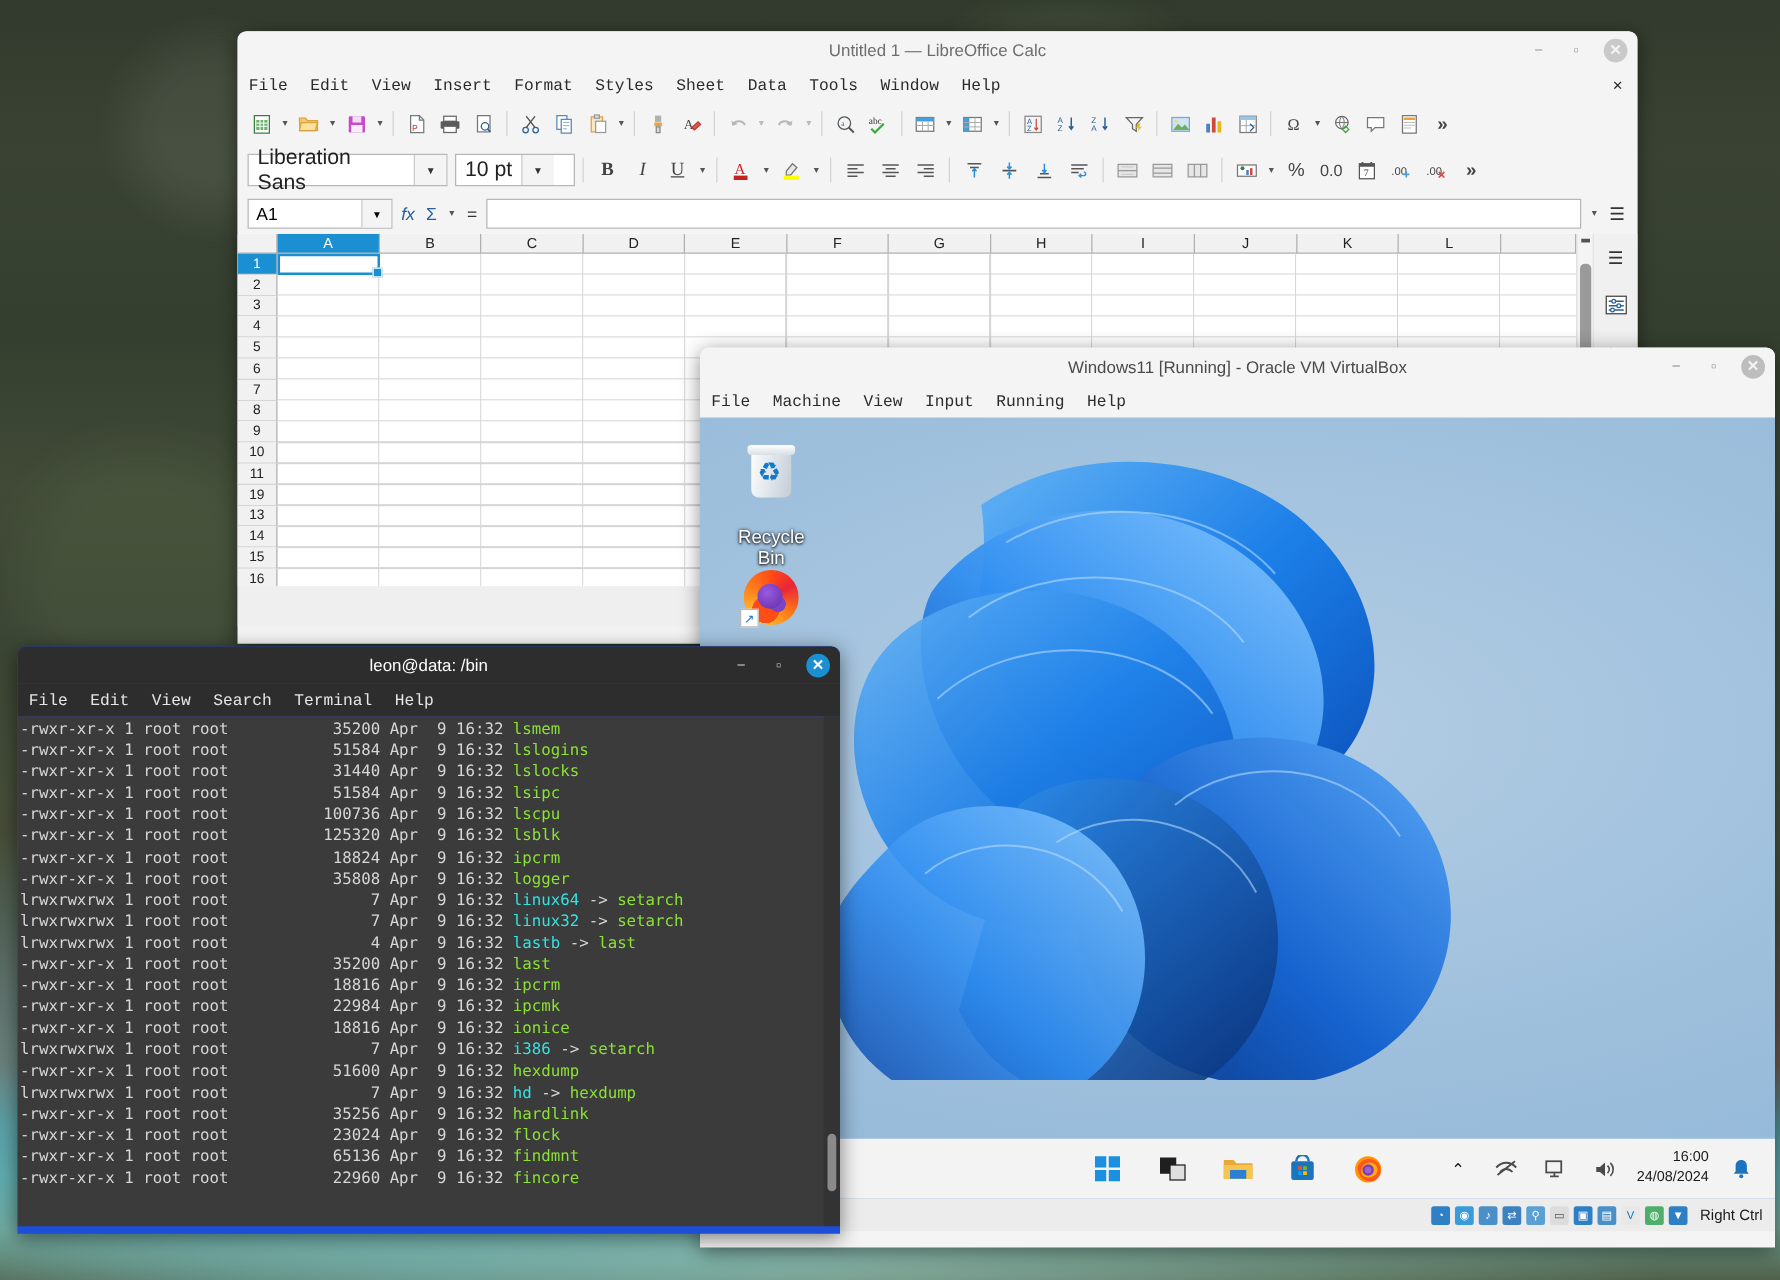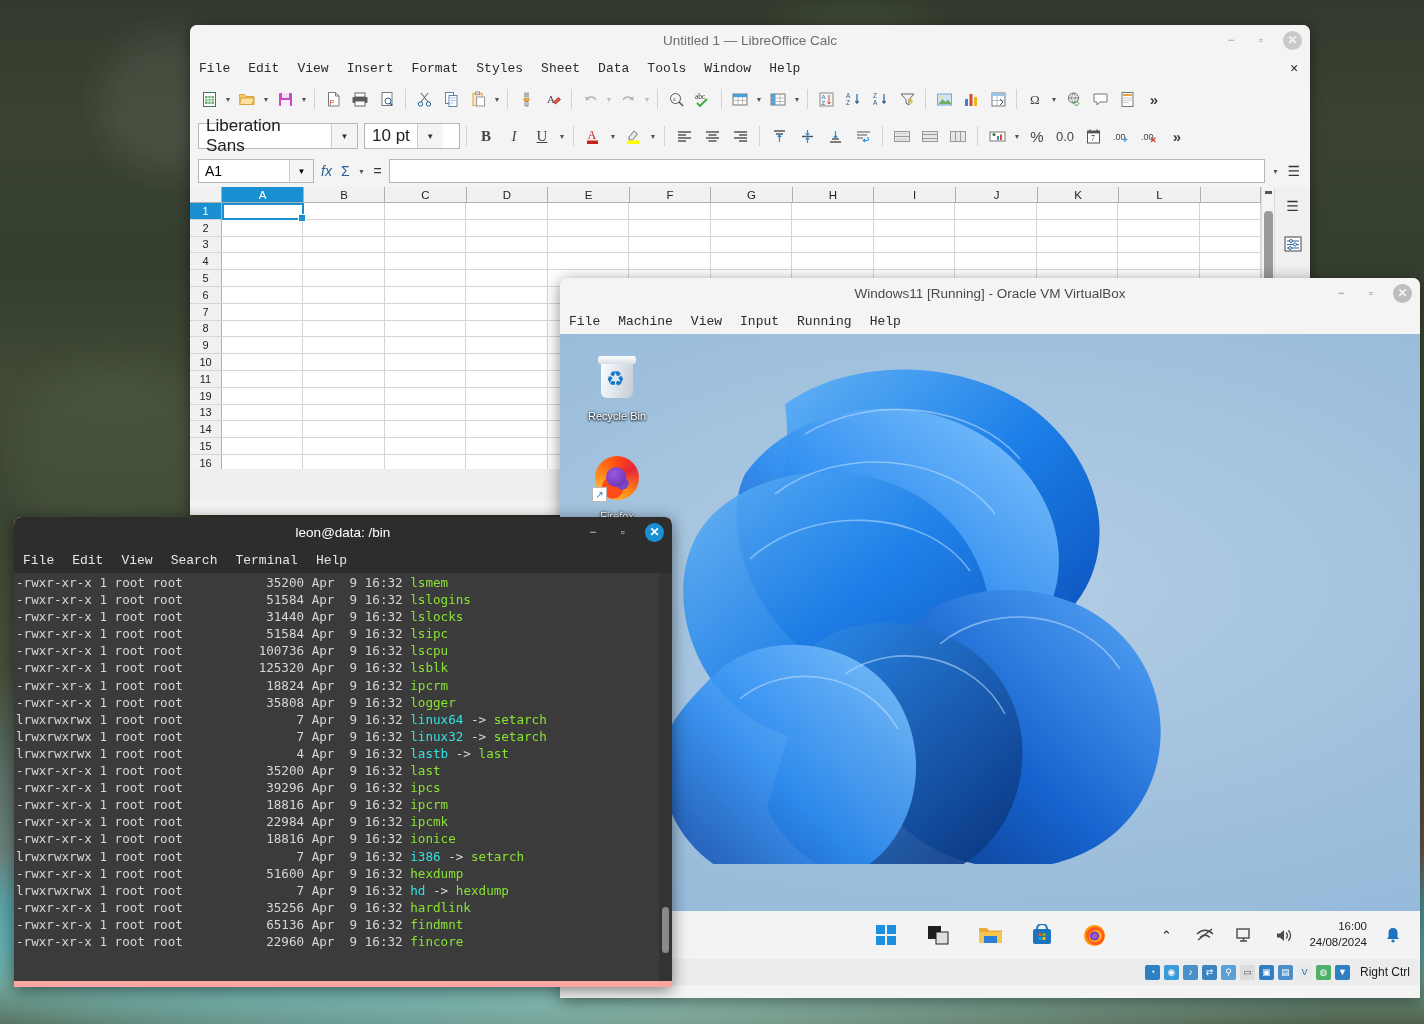--- a/index.html
+++ b/index.html
@@ -129,21 +129,21 @@
   #vbox .titlebar { background:#f4f4f4; color:#4a4a4a; border-radius:7px 7px 0 0; }
   #vbox .wbtn.min,#vbox .wbtn.max { color:#8c8c8c; }
   #vbox .wbtn.close { width:19px;height:19px;border-radius:50%;background:#bdbdbd;color:#f4f4f4;
                       font-size:12px;font-weight:bold; }
   #vbox .menubar .mi { font-size:13px; }
   #vmscreen { position:relative; height:625px; overflow:hidden;
     background:
       radial-gradient(ellipse 120% 80% at 50% 40%, #b4cde4 0%, #9dbfdc 55%, #8fb5d8 100%); }
   .bloom { position:absolute; left:95px; top:10px; width:560px; height:520px; }
   .dicon { position:absolute; width:74px; text-align:center; cursor:default; }
-  .dicon .lbl { margin-top:10px;font-size:11px;color:#fff;
+  .dicon .lbl { margin-top:21px;font-size:15px;color:#fff;
                 text-shadow:0 0 3px rgba(0,0,0,.85),0 1px 2px rgba(0,0,0,.9); }
   .recbin { width:40px;height:44px;margin:0 auto;position:relative; }
   .recbin .body { position:absolute;left:4px;top:5px;width:32px;height:37px;
     background:linear-gradient(100deg,#fdfdfd 0%,#e2e8ed 45%,#c4ccd4 100%);
     border-radius:3px 3px 6px 6px; }
   .recbin .lid { position:absolute;left:1px;top:0;width:38px;height:8px;
     background:linear-gradient(180deg,#fff,#d7dee5);border-radius:3px; }
   .recbin .rec { position:absolute;left:9px;top:12px;font-size:21px;color:#1678c8;line-height:1; }
   .ffx { width:44px;height:44px;margin:0 auto;position:relative;border-radius:50%;
     background:
@@ -169,21 +169,21 @@
   
   #vbstatus { height:26px;background:#ececec;display:flex;align-items:center;
               justify-content:flex-end;gap:4px;padding-right:10px; }
   .vbi { width:15px;height:15px;border-radius:2px;display:flex;align-items:center;
          justify-content:center;font-size:9px;color:#fff; }
   #vbstatus .rc { font-size:12px;color:#1b1b1b;margin-left:6px; }
 
   
   #term {
     left:14px; top:517px; width:658px; height:470px;
-    background:#fca5a5; border-radius:7px 7px 0 0;
+    background:#1d4ed8; border-radius:7px 7px 0 0;
     box-shadow:0 3px 16px rgba(0,0,0,.5); overflow:hidden;
   }
   #term .titlebar { background:#2d2d2d; color:#ffffff; border-radius:7px 7px 0 0; font-size:13.5px; }
   #term .wbtn.min,#term .wbtn.max { color:#c9c9c9; }
   #term .wbtn.close { width:19px;height:19px;border-radius:50%;background:#1a8fd1;color:#fff;
                       font-size:12px;font-weight:bold; }
   #term .menubar { background:#2d2d2d; }
   #term .menubar .mi { color:#e6e6e6; font-size:13px; }
   .termbody { position:relative; height:408px; background:#3b3b3b; overflow:hidden;
               font-family:"DejaVu Sans Mono","Liberation Mono",monospace;
@@ -838,28 +838,28 @@
         <div class="tline"><span class="c-meta">-rwxr-xr-x 1 root root           31440 Apr  9 16:32 </span><span class="c-exec">lslocks</span></div>
         <div class="tline"><span class="c-meta">-rwxr-xr-x 1 root root           51584 Apr  9 16:32 </span><span class="c-exec">lsipc</span></div>
         <div class="tline"><span class="c-meta">-rwxr-xr-x 1 root root          100736 Apr  9 16:32 </span><span class="c-exec">lscpu</span></div>
         <div class="tline"><span class="c-meta">-rwxr-xr-x 1 root root          125320 Apr  9 16:32 </span><span class="c-exec">lsblk</span></div>
         <div class="tline"><span class="c-meta">-rwxr-xr-x 1 root root           18824 Apr  9 16:32 </span><span class="c-exec">ipcrm</span></div>
         <div class="tline"><span class="c-meta">-rwxr-xr-x 1 root root           35808 Apr  9 16:32 </span><span class="c-exec">logger</span></div>
         <div class="tline"><span class="c-meta">lrwxrwxrwx 1 root root               7 Apr  9 16:32 </span><span class="c-link">linux64</span><span class="c-arrow"> -&gt; </span><span class="c-exec">setarch</span></div>
         <div class="tline"><span class="c-meta">lrwxrwxrwx 1 root root               7 Apr  9 16:32 </span><span class="c-link">linux32</span><span class="c-arrow"> -&gt; </span><span class="c-exec">setarch</span></div>
         <div class="tline"><span class="c-meta">lrwxrwxrwx 1 root root               4 Apr  9 16:32 </span><span class="c-link">lastb</span><span class="c-arrow"> -&gt; </span><span class="c-exec">last</span></div>
         <div class="tline"><span class="c-meta">-rwxr-xr-x 1 root root           35200 Apr  9 16:32 </span><span class="c-exec">last</span></div>
-        <div class="tline"><span class="c-meta">-rwxr-xr-x 1 root root           39296 Apr  9 16:32 </span><span class="c-exec">ipcs</span></div>
         <div class="tline"><span class="c-meta">-rwxr-xr-x 1 root root           18816 Apr  9 16:32 </span><span class="c-exec">ipcrm</span></div>
         <div class="tline"><span class="c-meta">-rwxr-xr-x 1 root root           22984 Apr  9 16:32 </span><span class="c-exec">ipcmk</span></div>
         <div class="tline"><span class="c-meta">-rwxr-xr-x 1 root root           18816 Apr  9 16:32 </span><span class="c-exec">ionice</span></div>
         <div class="tline"><span class="c-meta">lrwxrwxrwx 1 root root               7 Apr  9 16:32 </span><span class="c-link">i386</span><span class="c-arrow"> -&gt; </span><span class="c-exec">setarch</span></div>
         <div class="tline"><span class="c-meta">-rwxr-xr-x 1 root root           51600 Apr  9 16:32 </span><span class="c-exec">hexdump</span></div>
         <div class="tline"><span class="c-meta">lrwxrwxrwx 1 root root               7 Apr  9 16:32 </span><span class="c-link">hd</span><span class="c-arrow"> -&gt; </span><span class="c-exec">hexdump</span></div>
         <div class="tline"><span class="c-meta">-rwxr-xr-x 1 root root           35256 Apr  9 16:32 </span><span class="c-exec">hardlink</span></div>
+        <div class="tline"><span class="c-meta">-rwxr-xr-x 1 root root           23024 Apr  9 16:32 </span><span class="c-exec">flock</span></div>
         <div class="tline"><span class="c-meta">-rwxr-xr-x 1 root root           65136 Apr  9 16:32 </span><span class="c-exec">findmnt</span></div>
         <div class="tline"><span class="c-meta">-rwxr-xr-x 1 root root           22960 Apr  9 16:32 </span><span class="c-exec">fincore</span></div>
       </div>
     <div class="termscroll">
       <div class="thumb"></div>
     </div>
   </div>
 </div>
 
 </body></html>

